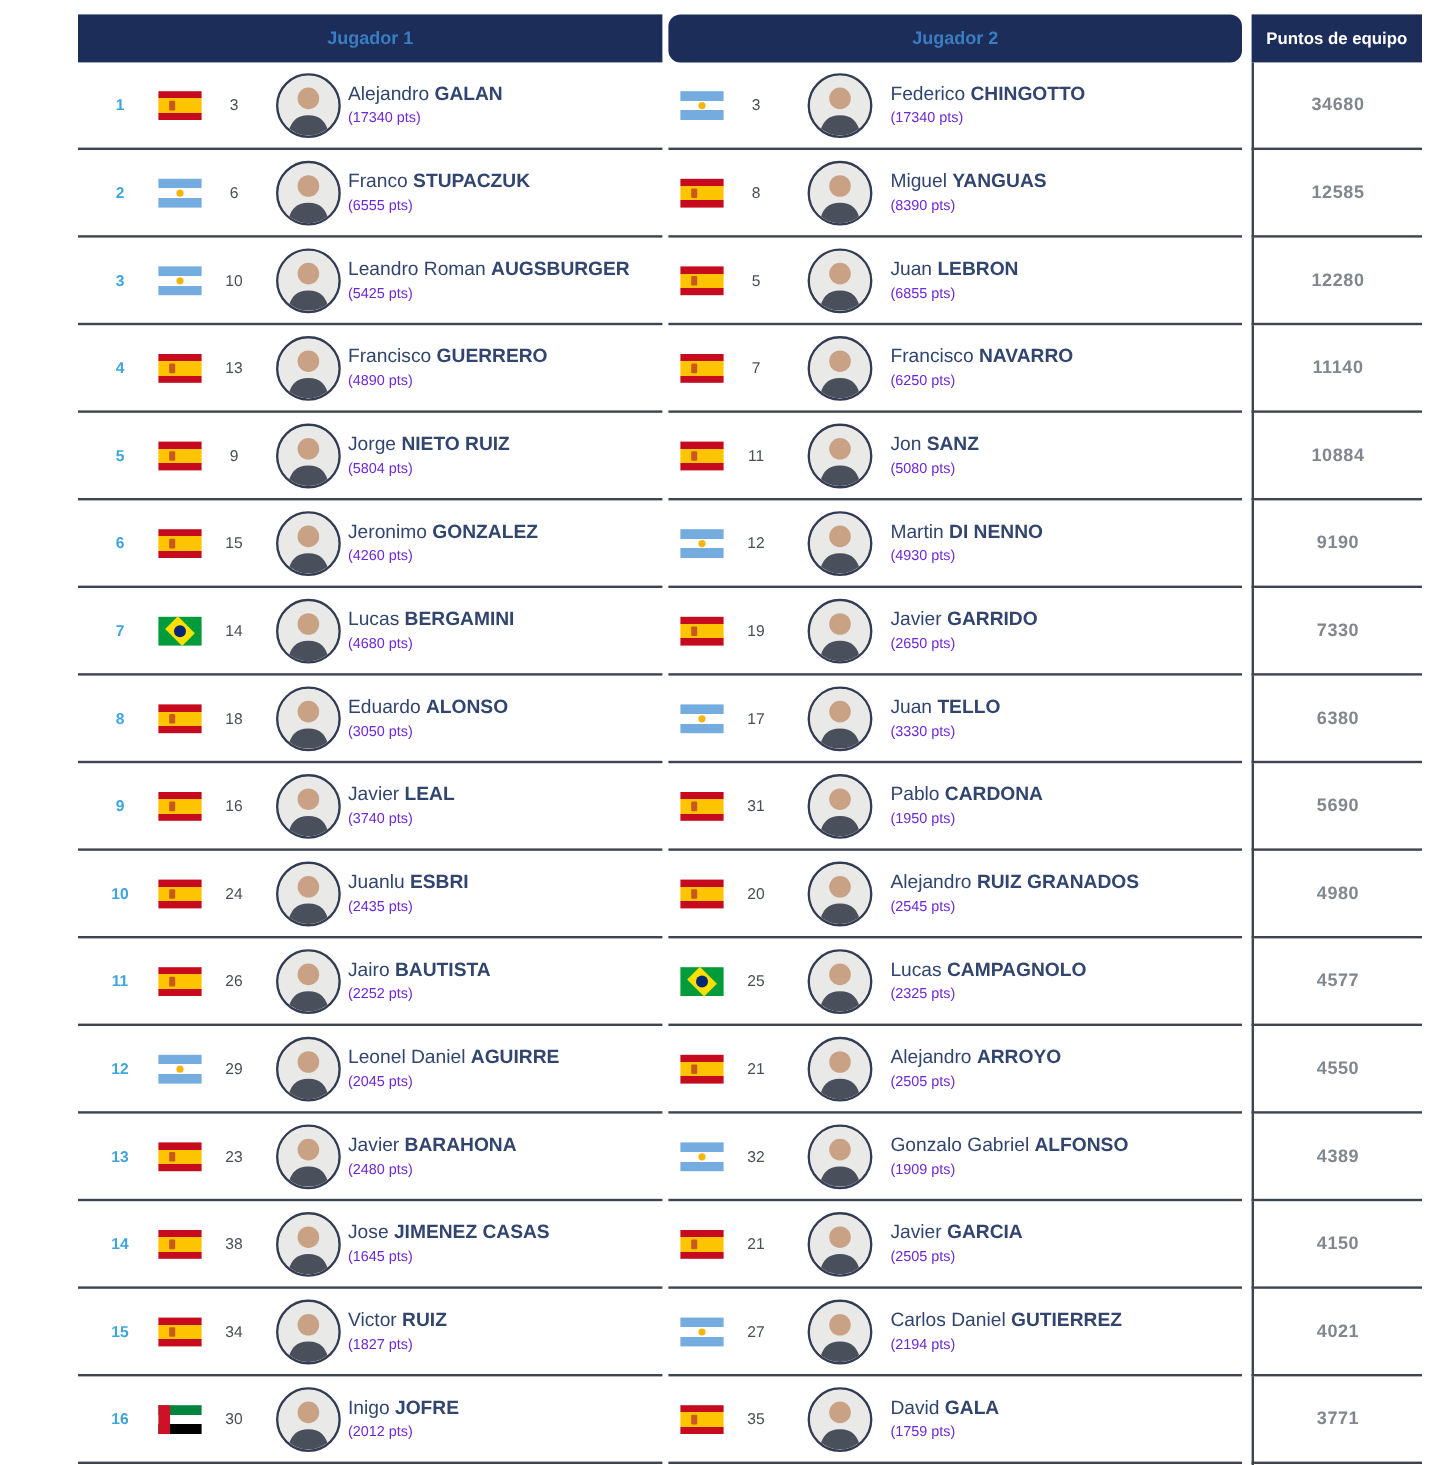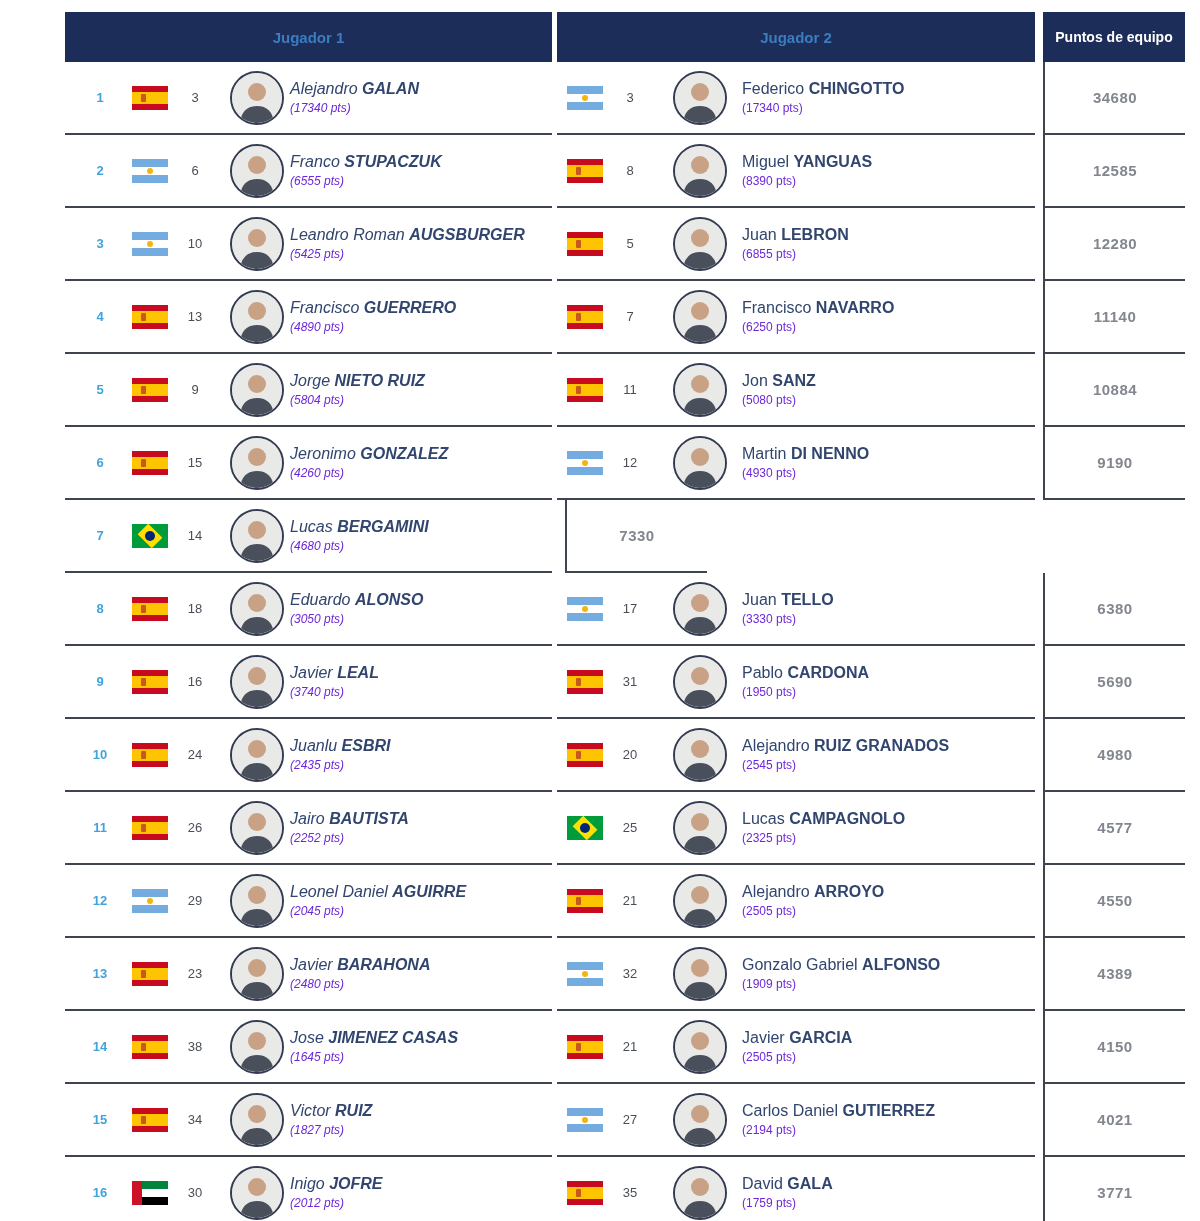--- a/index.html
+++ b/index.html
@@ -5,27 +5,27 @@
   * { margin:0; padding:0; box-sizing:border-box; }
   html,body { background:#ffffff; }
   body {
     width:1200px; height:1221px;
     font-family:"Liberation Sans", sans-serif;
     overflow:hidden; position:relative;
   }
   .ranking-table { position:absolute; left:65px; top:12px; width:1120px; }
 
   
-  .hdr { display:flex; height:50px; }
+  .hdr { display:flex; height:40px; }
   .hdr-block {
     background:#1d2d5a; display:flex; align-items:center; justify-content:center;
     font-size:15px; font-weight:bold;
   }
   .hdr-j1 { width:487px; color:#3a7dc0; }
-  .hdr-j2 { width:478px; color:#3a7dc0; }
+  .hdr-j2 { width:478px; color:#3a7dc0;border-radius:10px; }
   .hdr-pts { width:142px; color:#ffffff; font-size:14px; }
   .gap-sm { width:5px; } .gap-md { width:8px; }
 
   
   .row { display:flex; height:73px; }
   .cell {
     display:flex; align-items:center;
     border-bottom:2px solid #3e4450;
   }
   .cell-j1 { width:487px; padding-left:22px; }
@@ -59,21 +59,21 @@
   
   .avatar {
     width:54px; height:54px; border-radius:50%;
     border:2px solid #333c52; overflow:hidden; background:#e9e9e7; flex-shrink:0;
   }
   .avatar-j1 { margin-left:8px; }
   .avatar-j2 { margin-left:16px; }
   .avatar svg { display:block; width:50px; height:50px; }
 
   
-  .who-j1 { margin-left:6px;font-style:italic; }
+  .who-j1 { margin-left:6px; }
   .who-j2 { margin-left:15px; }
   .pname { font-size:16px; color:#31456e; white-space:nowrap; }
   .pname b { font-weight:bold; }
   .ppts { font-size:12px; color:#6d28d9; margin-top:3px; }
 
   .tail { height:7px; width:142px; border-left:2px solid #3e4450; margin-left:978px; }
 </style>
 </head>
 <body>
 
@@ -339,20 +339,35 @@
           <circle cx="25" cy="19" r="9" fill="#c9a285"></circle>
           <path d="M8 50 Q10 33 25 33 Q40 33 42 50 Z" fill="#4a4f5c"></path>
         </svg>
       </div>
       <div class="who-j1">
         <div class="pname"><span>Lucas</span> <b>BERGAMINI</b></div>
         <div class="ppts">(4680 pts)</div>
       </div>
     </div>
     <div class="gap-sm"></div>
+    <div class="cell cell-j2">
+      <div class="flag flag-es"></div>
+      <div class="seed-j2">19</div>
+      <div class="avatar avatar-j2">
+        <svg viewBox="0 0 50 50">
+          <circle cx="25" cy="25" r="25" fill="#e9e9e7"></circle>
+          <circle cx="25" cy="19" r="9" fill="#c9a285"></circle>
+          <path d="M8 50 Q10 33 25 33 Q40 33 42 50 Z" fill="#4a4f5c"></path>
+        </svg>
+      </div>
+      <div class="who-j2">
+        <div class="pname"><span>Javier</span> <b>GARRIDO</b></div>
+        <div class="ppts">(2650 pts)</div>
+      </div>
+    </div>
     <div class="gap-md"></div>
     <div class="cell cell-pts">
       <span>7330</span>
     </div>
   </div>
 
   <div class="row">
     <div class="cell cell-j1">
       <div class="rank">8</div>
       <div class="flag flag-f1 flag-es"></div>

